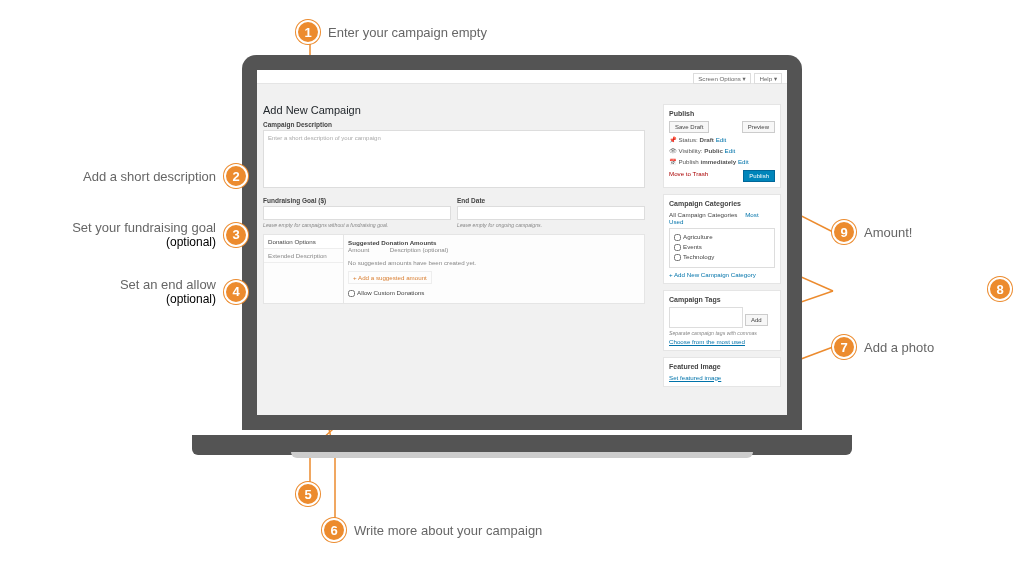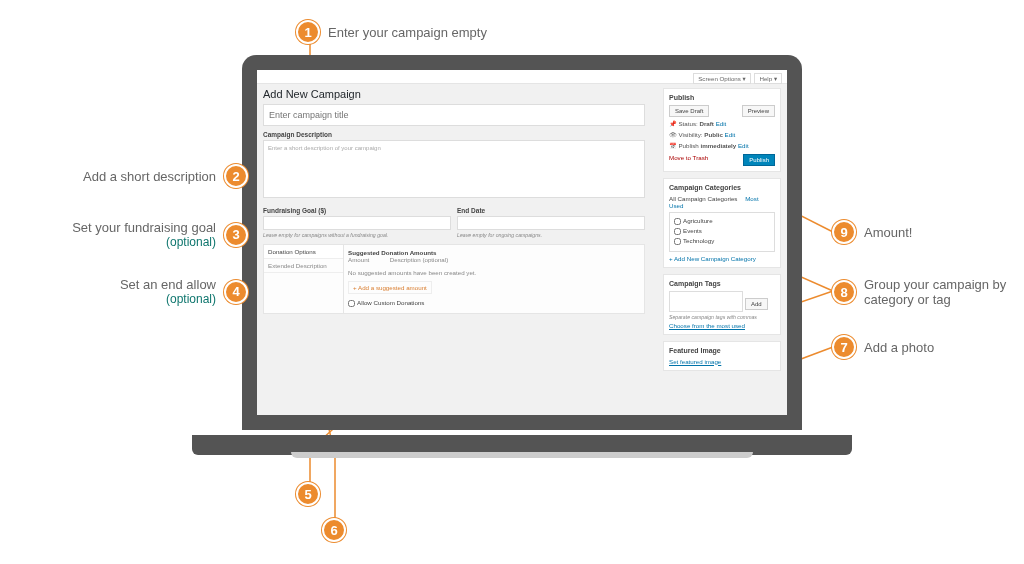--- a/index.html
+++ b/index.html
@@ -4,21 +4,21 @@
 <style>
 *{box-sizing:border-box;margin:0;padding:0;font-family:-apple-system,BlinkMacSystemFont,"Segoe UI",Arial,sans-serif}
 body{background:#fff;width:1024px;height:564px;position:relative;overflow:hidden}
 .laptop{position:absolute;left:242px;top:55px;width:570px;height:400px}
 .laptop-bezel{width:560px;height:375px;background:#545454;border-radius:14px 14px 0 0;padding:15px;position:relative}
 .laptop-base{position:absolute;bottom:0;left:-50px;width:660px;height:20px;background:#545454;border-radius:0 0 6px 6px}
 .laptop-base::after{content:"";position:absolute;bottom:-3px;left:15%;width:70%;height:6px;background:#ccc;border-radius:0 0 20px 20px}
 .screen{width:530px;height:345px;background:#f1f1f1;overflow:hidden;font-size:6.2px;color:#444}
 .topbar{height:14px;background:#fff;text-align:right;padding:3px 5px;color:#666;border-bottom:1px solid #e5e5e5}
 .topbar span{border:1px solid #ddd;padding:1px 4px;margin-left:2px;display:inline-block}
-.content{display:flex;padding:4px 6px;gap:18px}
+.content{display:flex;padding:20px 6px;gap:18px}
 .main{flex:1}
 .sidebar{width:118px}
 h1.page-title{font-size:11px;font-weight:400;color:#23282d;margin-bottom:4px}
 .title-input{width:100%;padding:5px;font-size:9px;border:1px solid #ddd;background:#fff;color:#888}
 .label{font-size:6.5px;font-weight:bold;margin:5px 0 2px;display:block}
 .desc-box{width:100%;height:58px;background:#fff;border:1px solid #ddd;padding:4px;color:#aaa;font-size:6px}
 .row{display:flex;gap:6px;margin-top:4px}
 .col{flex:1}
 .field{width:100%;height:14px;background:#fff;border:1px solid #ddd}
 .hint{font-size:5.2px;color:#888;margin-top:2px;font-style:italic}
@@ -42,21 +42,21 @@
 .cat-tabs{margin-bottom:3px}
 .cat-tabs span{margin-right:6px}
 .cat-box{border:1px solid #ddd;padding:4px}
 .cat-box label{display:block;margin-bottom:2px}
 .cat-box input{width:7px;height:7px;vertical-align:middle;margin-right:2px}
 .tag-input{width:70%;border:1px solid #ddd;padding:2px}
 .callout{position:absolute;display:flex;align-items:center;gap:8px;color:#666;font-size:13px}
 .callout.right{flex-direction:row-reverse;text-align:left}
 .callout.left{text-align:right;justify-content:flex-end}
 .badge{width:24px;height:24px;border-radius:50%;background:#ec8b2e;color:#fff;font-weight:bold;display:flex;align-items:center;justify-content:center;flex-shrink:0;font-size:13px;border:2px solid #fff;box-shadow:0 0 0 1px #ec8b2e}
-.opt{color:#0f766e;font-size:12px;display:block}
+.opt{color:#000000;font-size:12px;display:block}
 svg.connector{position:absolute;pointer-events:none}
 svg.connector path{stroke:#ec8b2e;stroke-width:1.5;fill:none}
 svg.connector circle{fill:#ec8b2e}
 </style>
 </head>
 <body>
 
 <svg class="connector" style="left:0;top:0;width:1024px;height:564px">
 
   <path d="M310 32 L310 98"></path>
@@ -92,21 +92,20 @@
 <div class="laptop">
   <div class="laptop-bezel">
     <div class="screen">
       <div class="topbar">
         <span>Screen Options ▾</span>
         <span>Help ▾</span>
       </div>
       <div class="content">
         <div class="main">
           <h1 class="page-title">Add New Campaign</h1>
-          <input class="title-input" placeholder="Enter campaign title" style="">
           <span class="label">Campaign Description</span>
           <div class="desc-box">Enter a short description of your campaign</div>
           <div class="row">
             <div class="col">
               <span class="label">Fundraising Goal ($)</span>
               <div class="field"></div>
               <div class="hint">Leave empty for campaigns without a fundraising goal.</div>
             </div>
             <div class="col">
               <span class="label">End Date</span>
@@ -191,25 +190,25 @@
 </div>
 <div class="callout left" style="left:20px;top:277px;width:228px">
   <span><span>Set an end allow</span><span class="opt">(optional)</span></span>
   <span class="badge">4</span>
 </div>
 <div class="callout" style="left:296px;top:482px">
   <span class="badge">5</span>
 </div>
 <div class="callout" style="left:322px;top:518px">
   <span class="badge">6</span>
+  <span>Write more about your campaign</span>
 </div>
 <div class="callout right" style="left:832px;top:335px">
   <span>Add a photo</span>
   <span class="badge">7</span>
 </div>
 <div class="callout right" style="left:832px;top:277px;width:180px">
-  <span>Group your campaign by category or tag</span>
   <span class="badge">8</span>
 </div>
 <div class="callout right" style="left:832px;top:220px">
   <span>Amount!</span>
   <span class="badge">9</span>
 </div>
 
 </body></html>

